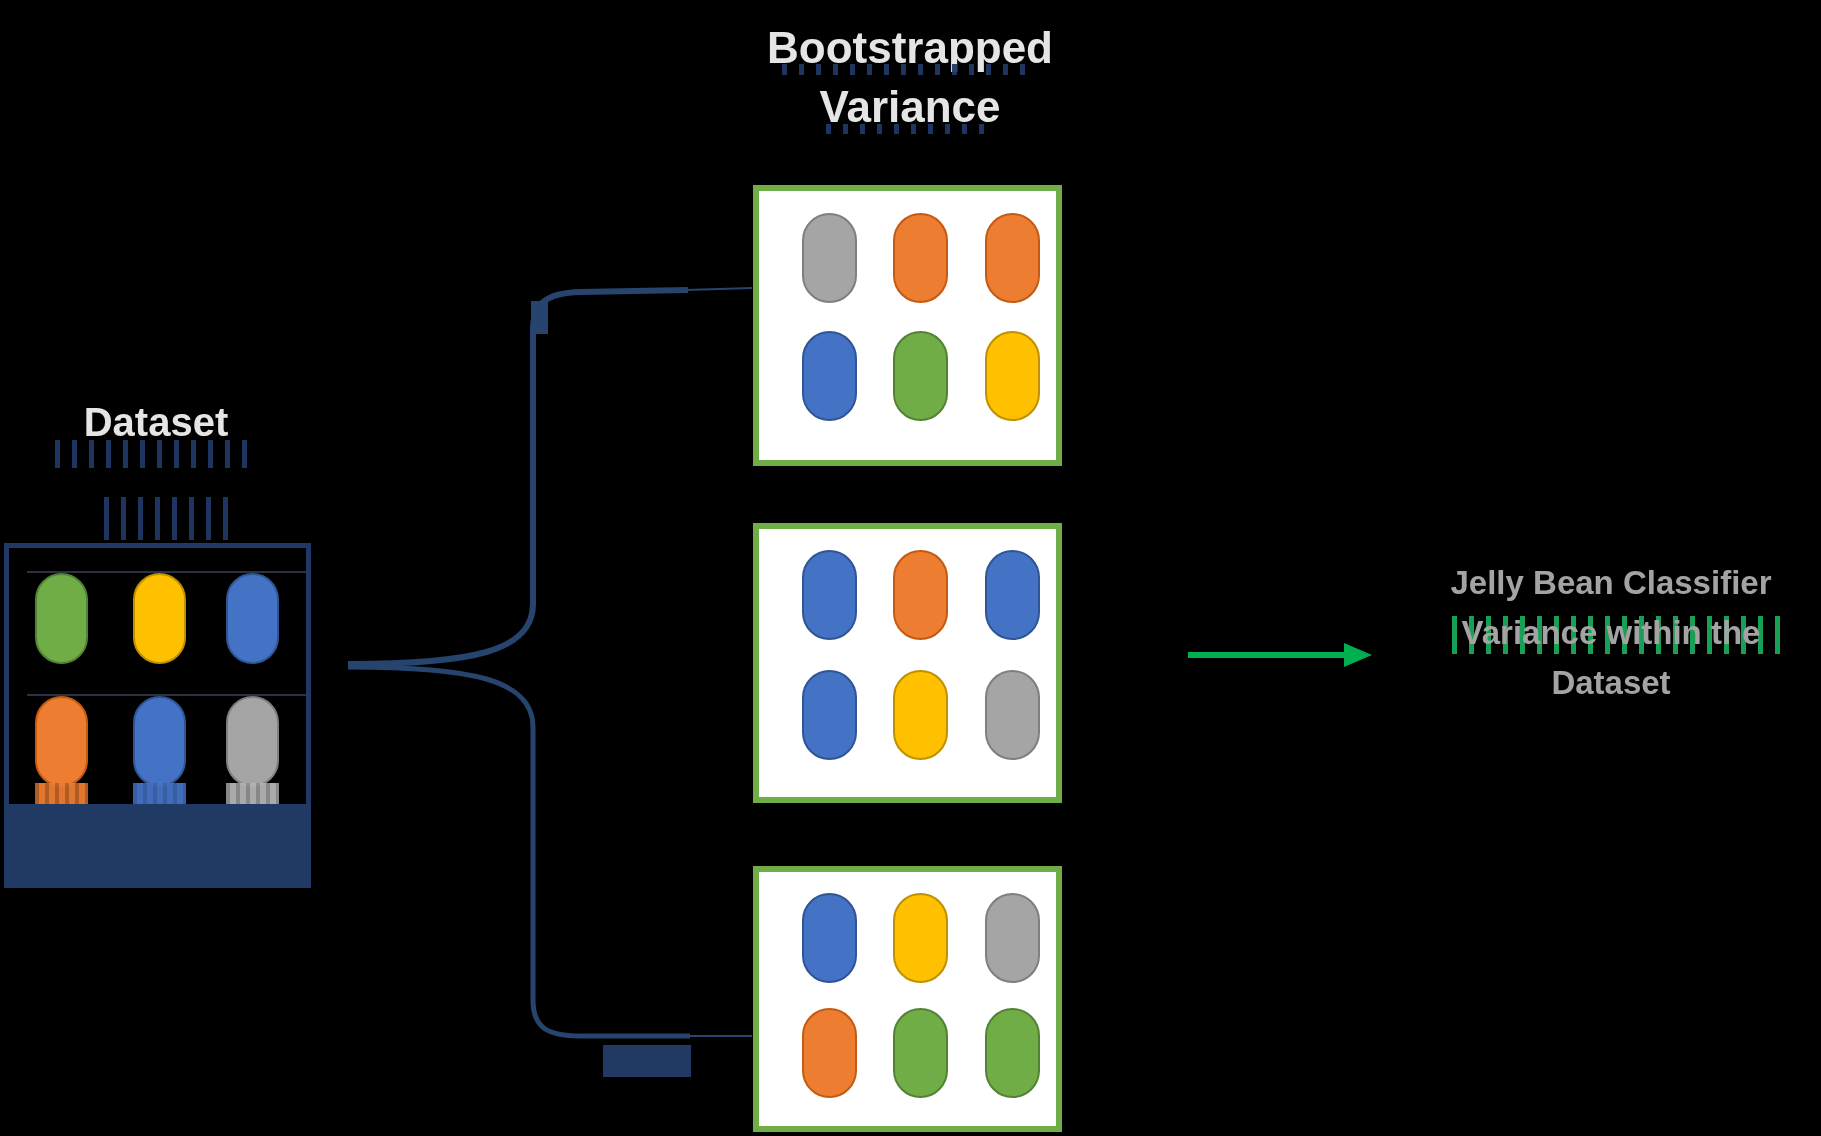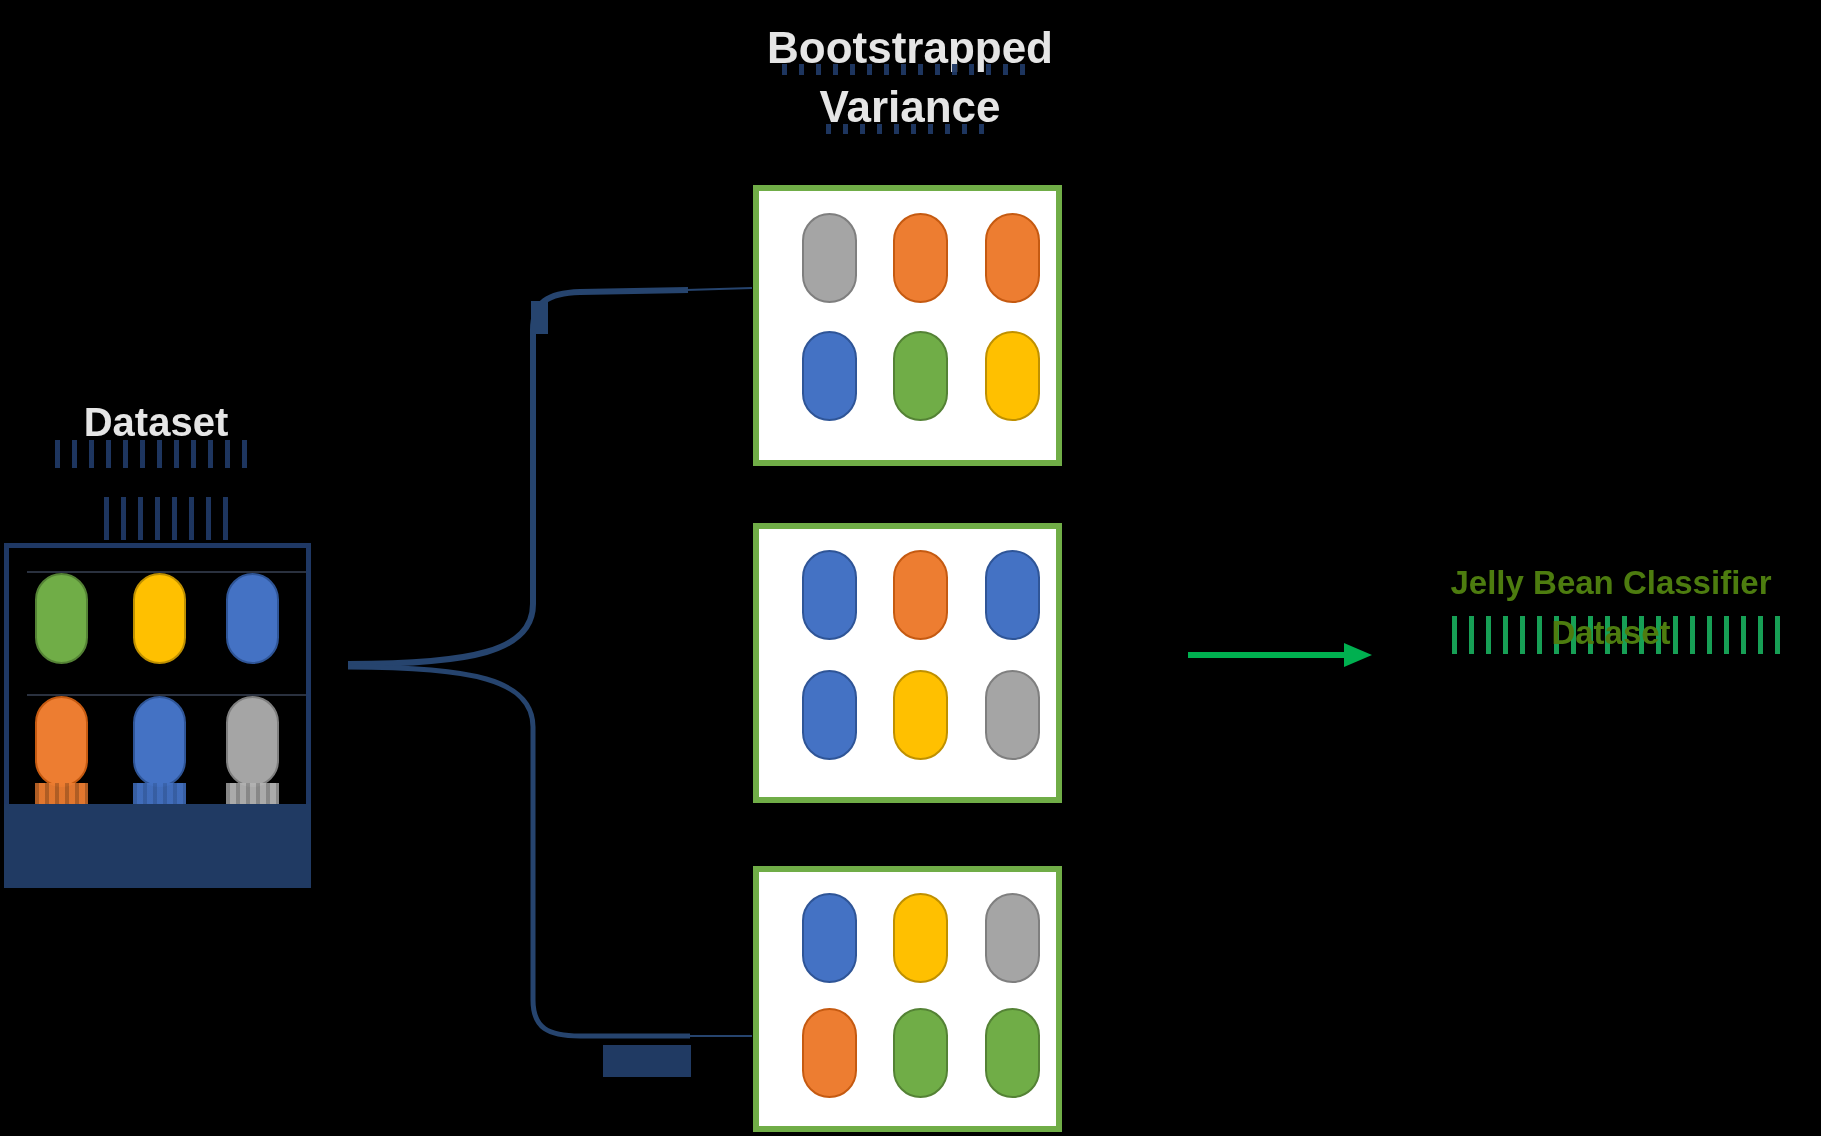--- a/index.html
+++ b/index.html
@@ -9,21 +9,21 @@
     background:#000000;
     overflow:hidden;
     font-family:"Liberation Sans", sans-serif;
   }
   
   .navy-text{color:#e5e5e5;font-weight:700;text-align:center;position:absolute;}
   #title{left:660px;top:18px;width:500px;font-size:44px;line-height:59px;}
   #dataset-label{left:0px;top:390px;width:312px;font-size:40px;line-height:64px;}
   #classifier-label{
     position:absolute;left:1405px;top:558px;width:412px;
-    color:#4d7c0f;font-weight:700;text-align:center;
+    color:#a3a3a3;font-weight:700;text-align:center;
     font-size:33px;line-height:50px;z-index:3;
   }
   
   .stems{
     position:absolute;
     background:repeating-linear-gradient(90deg, currentColor 0 5px, transparent 5px 17px);
     opacity:.95;z-index:1;
   }
   .stems.navy{color:#1F3864;}
   .stems.green{color:#18A85A;}
@@ -141,16 +141,17 @@
     <div class="bean" style="left:134px;top:21px;" data-color="yellow"></div>
     <div class="bean" style="left:226px;top:21px;" data-color="gray"></div>
     <div class="bean" style="left:43px;top:136px;" data-color="orange"></div>
     <div class="bean" style="left:134px;top:136px;" data-color="green"></div>
     <div class="bean" style="left:226px;top:136px;" data-color="green"></div>
   </div>
 
   <div class="stems green" style="left:1452px;top:616px;width:336px;height:38px;"></div>
   <div id="classifier-label">
     <div>Jelly Bean Classifier</div>
+    <div>Variance within the</div>
     <div>Dataset</div>
   </div>
 
 </div>
 
 </body></html>

